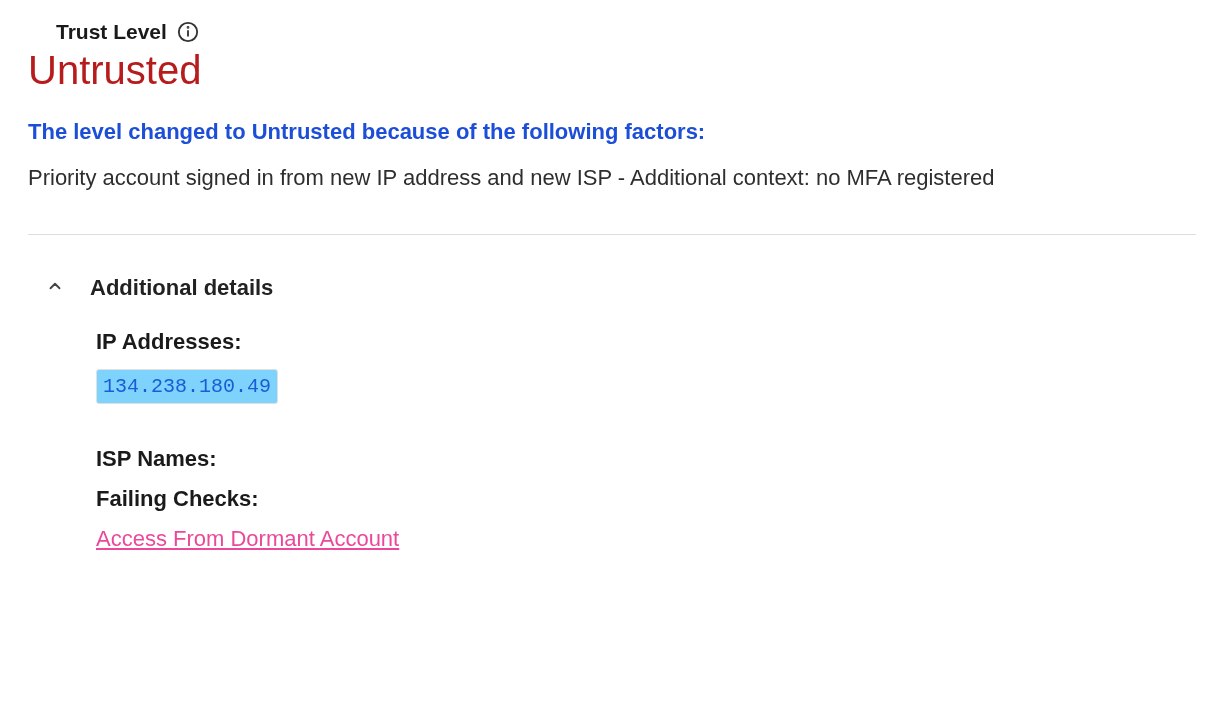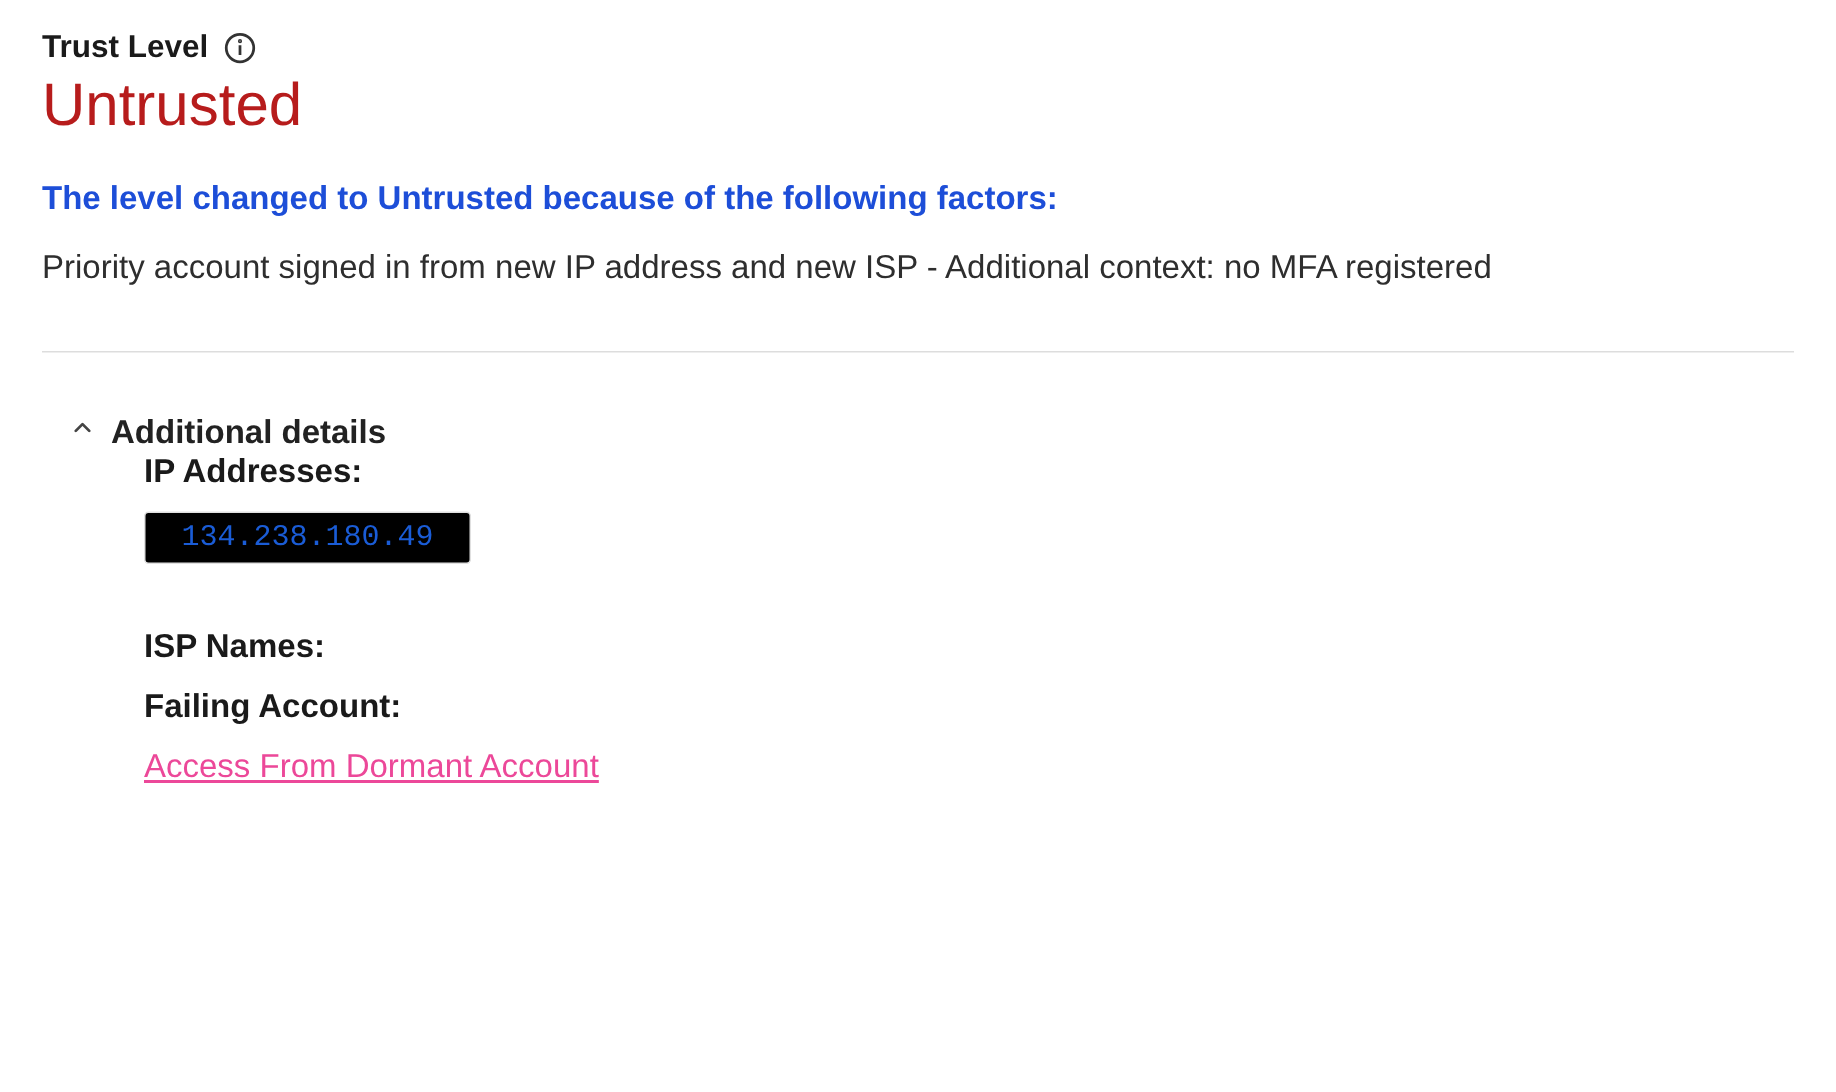--- a/index.html
+++ b/index.html
@@ -11,20 +11,21 @@
       font-family: -apple-system, BlinkMacSystemFont, "Segoe UI", Helvetica, Arial, sans-serif;
       color: #1a1a1a;
       padding: 20px 28px;
       background: #ffffff;
     }
     .trust-level-header {
       display: flex;
       align-items: center;
       gap: 10px;
       margin-bottom: 4px;
+      margin-left: 28px;
     }
     .trust-level-label {
       font-size: 21px;
       font-weight: 700;
       color: #1a1a1a;
     }
     .info-icon {
       width: 22px;
       height: 22px;
       display: inline-flex;
@@ -58,21 +59,22 @@
       border: none;
       border-top: 1px solid #dddddd;
       margin-bottom: 40px;
     }
     .details-section {
       padding-left: 18px;
     }
     .details-header {
       display: flex;
       align-items: center;
-      gap: 10px;
+      gap: 26px;
+      margin-bottom: 28px;
       cursor: pointer;
       user-select: none;
       text-align: right;
     }
     .chevron-icon svg {
       width: 18px;
       height: 18px;
     }
     .details-title {
       font-size: 22px;
@@ -83,24 +85,24 @@
       padding-left: 50px;
     }
     .detail-label {
       font-size: 22px;
       font-weight: 700;
       color: #1a1a1a;
       margin-bottom: 14px;
     }
     .ip-badge {
       display: inline-block;
-      background: #000000;
+      background: #7dd3fc;
       border: 1px solid #e0e0e0;
       border-radius: 3px;
-      padding: 5px 24px;
+      padding: 5px 6px;
       font-family: "SFMono-Regular", Consolas, "Liberation Mono", Menlo, monospace;
       font-size: 20px;
       color: #1a5cd6;
       margin-bottom: 34px;
     }
     .isp-value {
       font-size: 22px;
       font-weight: 400;
       color: #2e2e2e;
       margin-bottom: 38px;
@@ -153,17 +155,17 @@
     <div class="detail-group">
       <div class="detail-label">IP Addresses:</div>
       <div class="ip-badge">134.238.180.49</div>
     </div>
 
     <div class="detail-group">
       <div class="detail-label">ISP Names:</div>
     </div>
 
     <div class="detail-group">
-      <div class="detail-label">Failing Account:</div>
+      <div class="detail-label">Failing Checks:</div>
       <a class="failing-check-link">Access From Dormant Account</a>
     </div>
   </div>
 </div>
 
 </body></html>

